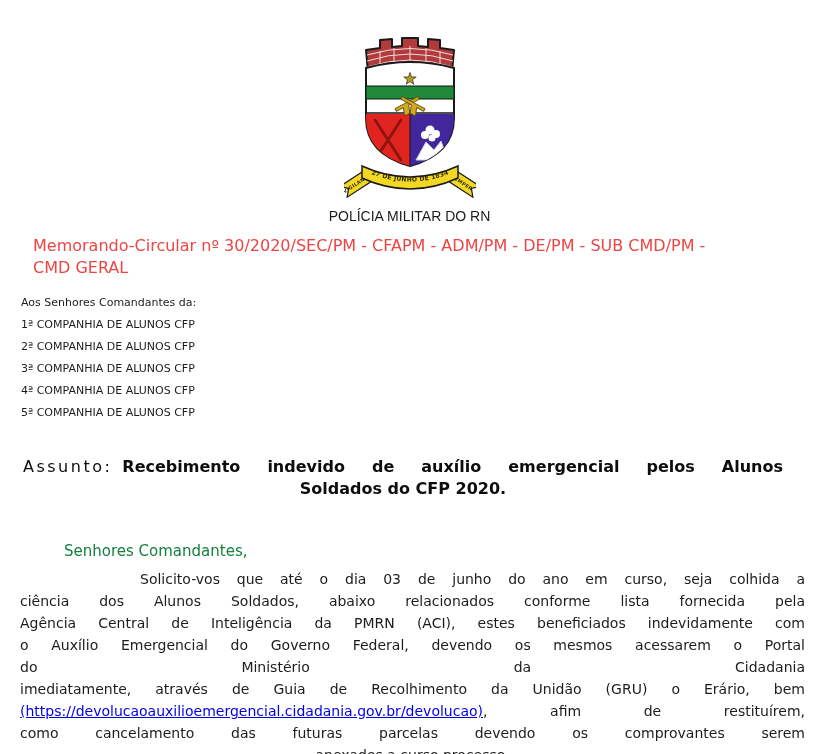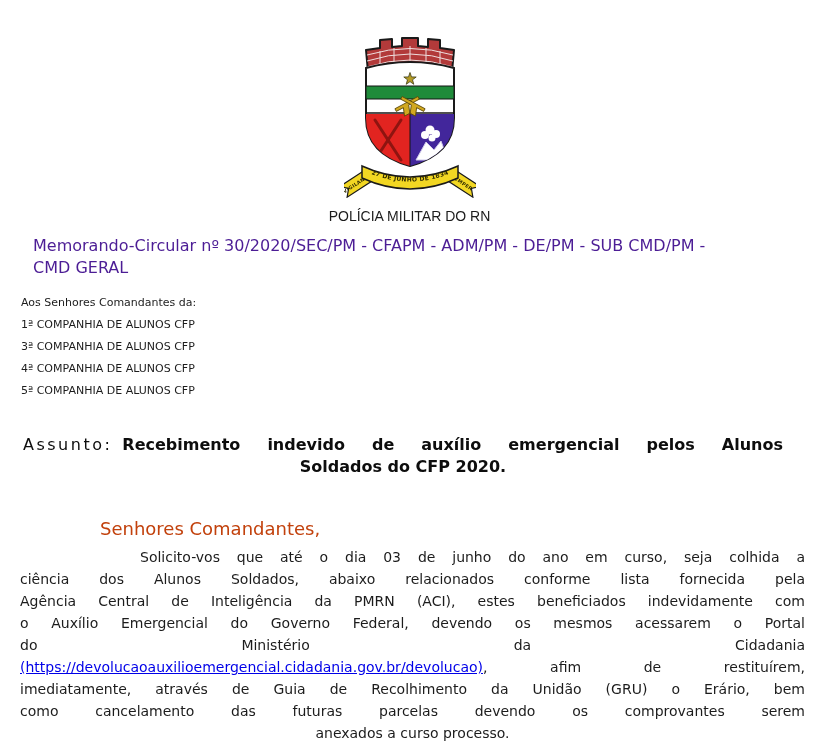--- a/index.html
+++ b/index.html
@@ -21,45 +21,45 @@
     font-family: "Liberation Sans", sans-serif;
     font-size: 14px;
     line-height: 20px;
     color: #1c1c1c;
   }
 
   .memo-title {
     margin: 9px 30px 0 33px;
     font-size: 16px;
     line-height: 22px;
-    color: #4c1d95;
+    color: #ef4444;
   }
 
   .recipients {
     margin: 13px 20px 0 21px;
     font-size: 11px;
     line-height: 22px;
     color: #1c1c1c;
   }
 
   .subject {
     margin: 21px 36px 0 23px;
     font-size: 16px;
     line-height: 22px;
     color: #0d0d0d;
   }
   .subject .jl { text-align: justify; text-align-last: justify; margin-top: 32px; }
   .subject-label { letter-spacing: 2.5px; margin-right: 10px; font-weight: normal; }
   .subject-bold { font-weight: bold; }
 
   .salutation {
-    margin: 40px 14px 0 100px;
-    font-size: 18px;
+    margin: 40px 14px 0 64px;
+    font-size: 15px;
     line-height: 22px;
-    color: #c2410c;
+    color: #15803d;
   }
 
   .paragraph {
     margin: 6px 14px 0 20px;
     font-size: 14px;
     line-height: 22px;
     color: #1c1c1c;
   }
   .jl { text-align: justify; text-align-last: justify; }
   .jl.first-indent { padding-left: 120px; }
@@ -145,41 +145,42 @@
   <div class="org-title">POLÍCIA MILITAR DO RN</div>
 
   <div class="memo-title">
     <div>Memorando-Circular nº 30/2020/SEC/PM - CFAPM - ADM/PM - DE/PM - SUB CMD/PM -</div>
     <div>CMD GERAL</div>
   </div>
 
   <div class="recipients">
     <div>Aos Senhores Comandantes da:</div>
     <div>1ª COMPANHIA DE ALUNOS CFP</div>
+    <div>2ª COMPANHIA DE ALUNOS CFP</div>
     <div>3ª COMPANHIA DE ALUNOS CFP</div>
     <div>4ª COMPANHIA DE ALUNOS CFP</div>
     <div>5ª COMPANHIA DE ALUNOS CFP</div>
   </div>
 
   <div class="subject">
     <div class="jl">
       <span class="subject-label">Assunto:</span><span class="subject-bold">Recebimento indevido de auxílio emergencial pelos Alunos</span>
     </div>
     <div class="subject-bold last-line">Soldados do CFP 2020.</div>
   </div>
 
   <div class="salutation">Senhores Comandantes,</div>
 
   <div class="paragraph">
     <div class="jl first-indent">Solicito-vos que até o dia 03 de junho do ano em curso, seja colhida a</div>
     <div class="jl">ciência dos Alunos Soldados, abaixo relacionados conforme lista fornecida pela</div>
     <div class="jl">Agência Central de Inteligência da PMRN (ACI), estes beneficiados indevidamente com</div>
     <div class="jl">o Auxílio Emergencial do Governo Federal, devendo os mesmos acessarem o Portal</div>
     <div class="jl">do Ministério da Cidadania</div>
+    <div class="jl">imediatamente, através de Guia de Recolhimento da Unidão (GRU) o Erário, bem</div>
     <div class="jl">
       <a class="doc-link">(https://devolucaoauxilioemergencial.cidadania.gov.br/devolucao)</a><span>, afim de restituírem,</span>
     </div>
-    <div class="jl">imediatamente, através de Guia de Recolhimento da Unidão (GRU) o Erário, bem</div>
     <div class="jl">como cancelamento das futuras parcelas devendo os comprovantes serem</div>
     <div class="last-line">anexados a curso processo.</div>
   </div>
 
 </div>
 
 </body></html>

